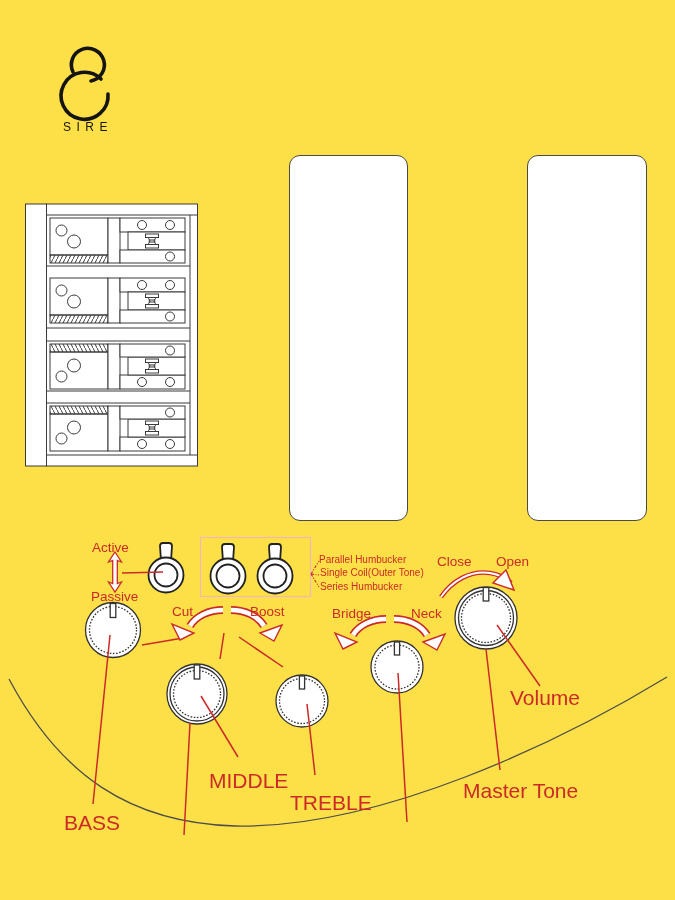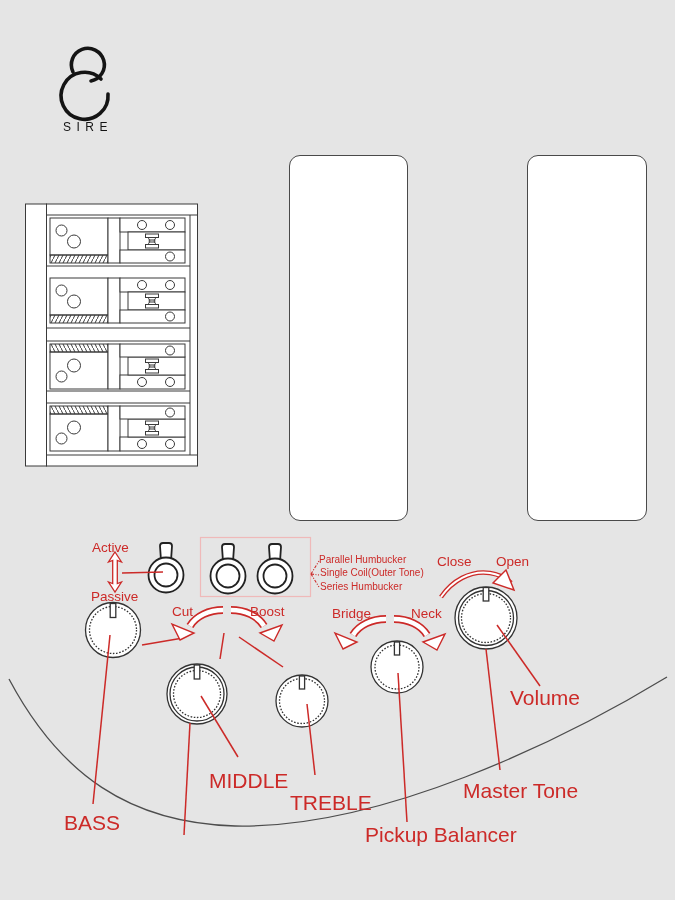--- a/index.html
+++ b/index.html
@@ -1,16 +1,16 @@
 <!DOCTYPE html>
 <html><head>
 <meta charset="utf-8">
 <style>
   html,body{margin:0;padding:0;background:#fff;}
-  #stage{position:relative;width:675px;height:900px;background:#e5e5e5;overflow:hidden;
+  #stage{position:relative;width:675px;height:900px;background:#fde047;overflow:hidden;
          font-family:"Liberation Sans",sans-serif;}
   #stage svg{position:absolute;left:0;top:0;}
   .abs{position:absolute;}
   .lbl{position:absolute;color:#cc2a28;white-space:nowrap;line-height:1;
        font-family:"Liberation Sans",sans-serif;text-align:center;}
   .sm{font-size:10px;}
   .md{font-size:13.5px;}
   .lg{font-size:21px;}
   .brand{position:absolute;left:63px;top:120px;font-size:12px;letter-spacing:5.5px;
          color:#141414;}
@@ -197,15 +197,14 @@
 
   <div id="l-par" class="lbl sm">Parallel Humbucker</div>
   <div id="l-sgl" class="lbl sm">Single Coil(Outer Tone)</div>
   <div id="l-ser" class="lbl sm">Series Humbucker</div>
 
   <div id="l-bass" class="lbl lg">BASS</div>
   <div id="l-middle" class="lbl lg">MIDDLE</div>
   <div id="l-treble" class="lbl lg">TREBLE</div>
   <div id="l-vol" class="lbl lg">Volume</div>
   <div id="l-mtone" class="lbl lg">Master Tone</div>
-  <div id="l-pbal" class="lbl lg">Pickup Balancer</div>
 
 </div>
 
 </body></html>

